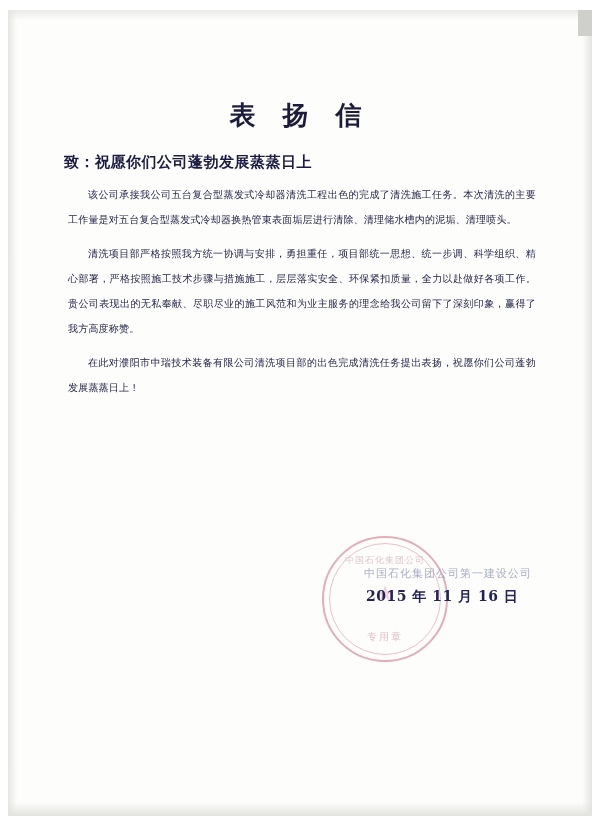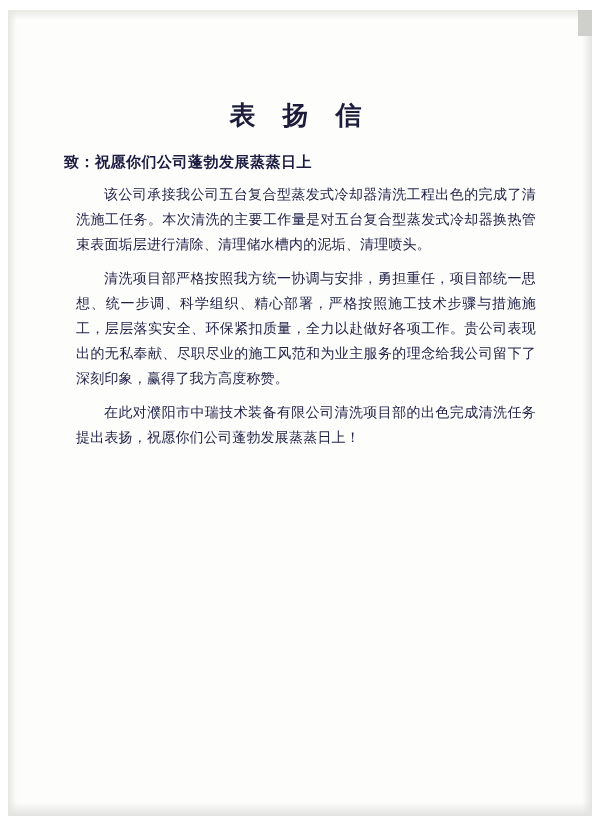--- a/index.html
+++ b/index.html
@@ -76,24 +76,24 @@
     font-family: "DejaVu Serif", "Liberation Serif", serif;
   }
   .salutation {
     font-size: 15px;
     font-weight: bold;
     color: #1b1b42;
     margin: 0 0 10px 0;
     letter-spacing: 0.5px;
   }
   .para {
-    font-size: 14px;
+    font-size: 10px;
     line-height: 25px;
     color: #1e1e46;
-    margin: 0 0 9px 12px;
+    margin: 0 0 9px 4px;
     text-indent: 2em;
     text-align: justify;
     letter-spacing: 0.2px;
   }
   .sign-area {
     position: absolute;
     left: 56px;
     top: 520px;
     width: 472px;
     height: 120px;
@@ -184,14 +184,24 @@
     <div class="corner-dark"></div>
 
     <div class="content">
       <h1 class="doc-title">表 扬 信</h1>
       <p class="salutation">致：祝愿你们公司蓬勃发展蒸蒸日上</p>
       <p class="para">该公司承接我公司五台复合型蒸发式冷却器清洗工程出色的完成了清洗施工任务。本次清洗的主要工作量是对五台复合型蒸发式冷却器换热管束表面垢层进行清除、清理储水槽内的泥垢、清理喷头。</p>
       <p class="para">清洗项目部严格按照我方统一协调与安排，勇担重任，项目部统一思想、统一步调、科学组织、精心部署，严格按照施工技术步骤与措施施工，层层落实安全、环保紧扣质量，全力以赴做好各项工作。贵公司表现出的无私奉献、尽职尽业的施工风范和为业主服务的理念给我公司留下了深刻印象，赢得了我方高度称赞。</p>
       <p class="para">在此对濮阳市中瑞技术装备有限公司清洗项目部的出色完成清洗任务提出表扬，祝愿你们公司蓬勃发展蒸蒸日上！</p>
     </div>
 
+    <div class="sign-area">
+      <div class="stamp">
+        <div class="stamp-inner"></div>
+        <div class="stamp-text-top">中国石化集团公司</div>
+        <div class="stamp-star">★</div>
+        <div class="stamp-text-bottom">专用章</div>
+      </div>
+      <div class="signer">中国石化集团公司第一建设公司</div>
+      <div class="doc-date">2015 年 11 月 16 日</div>
+    </div>
   </div>
 </div>
 
 </body></html>

